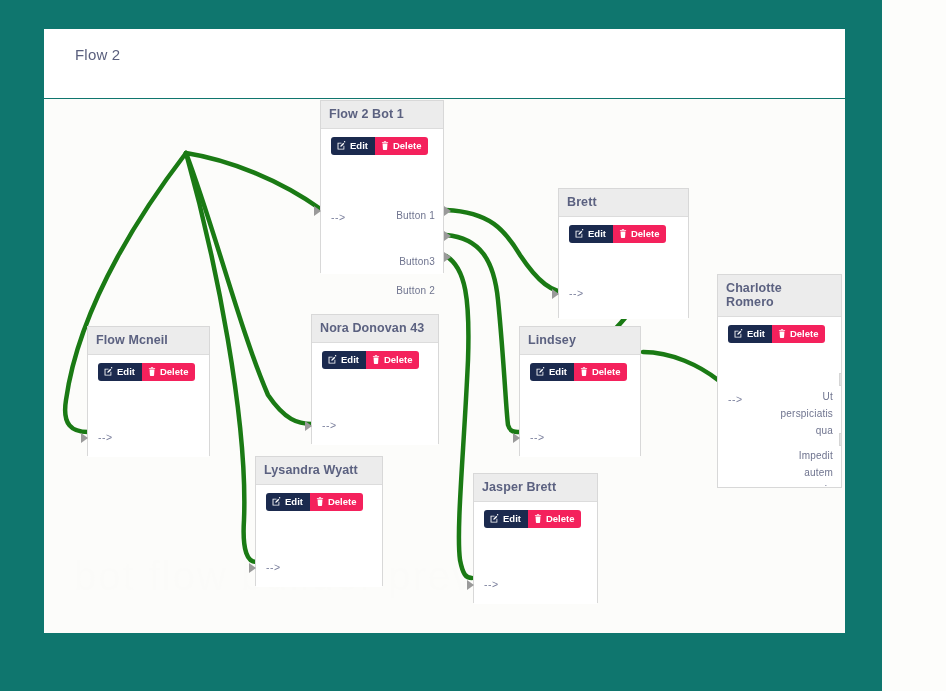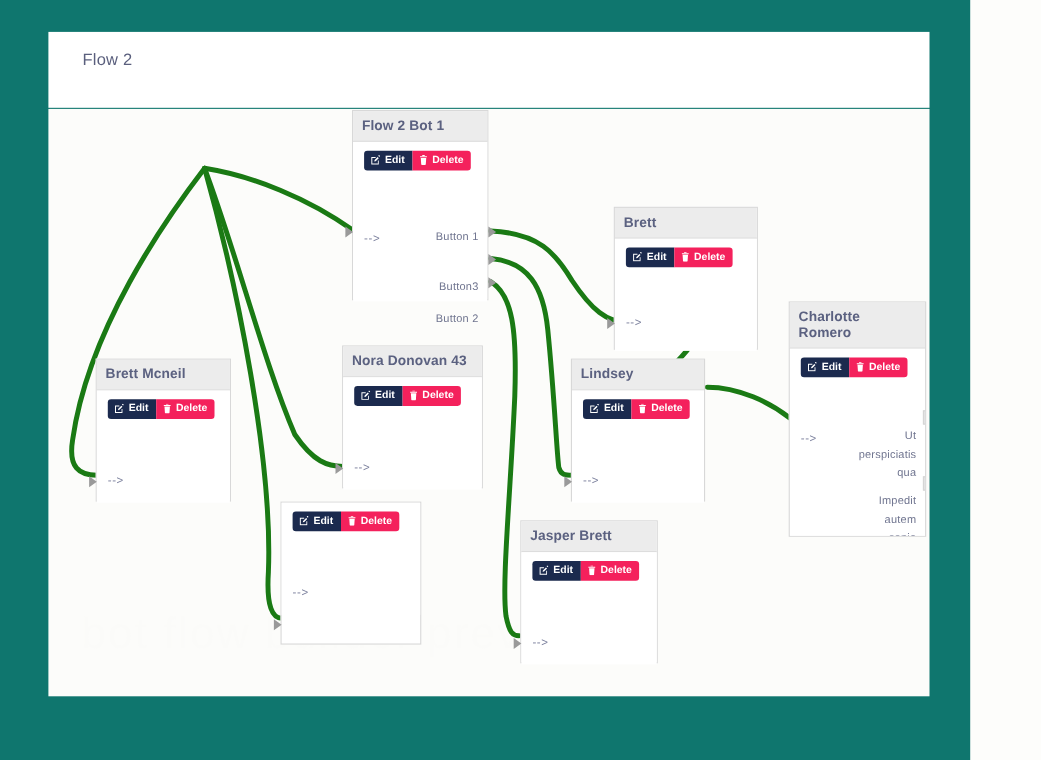--- a/index.html
+++ b/index.html
@@ -268,21 +268,21 @@
       <div class="port-out" style="top:133px;">Impedit</div>
       <div class="port-out" style="top:150px;">autem</div>
       <div class="port-out" style="top:167px;">sapie</div>
     </div>
     <div class="port-marker" style="left:-7px; top:106px;"></div>
     <div class="port-tab" style="left:121px; top:98px;"></div>
     <div class="port-tab" style="left:121px; top:158px;"></div>
   </div>
 
   <div class="node" style="left:87px; top:326px; width:123px; height:130px;">
-    <div class="node-header">Brett Mcneil</div>
+    <div class="node-header">Flow Mcneil</div>
     <div class="node-body" style="height:102px;">
       <div class="btn-row">
         <span class="btn btn-edit">
           <svg width="9" height="9" viewBox="0 0 16 16">
             <path fill="#ffffff" d="M1 3h7v1.6H2.6v9H11.6V8.6H13V15H1V3z"></path>
             <path fill="#ffffff" d="M14.9 1.2l-1.1-1.1c-.2-.2-.5-.2-.7 0l-1 1 1.8 1.8 1-1c.2-.2.2-.5 0-.7zM6.3 8.1l-.5 2.3 2.3-.5 4.9-4.9-1.8-1.8L6.3 8.1z"></path>
           </svg>
           <span>Edit</span>
         </span>
         <span class="btn btn-delete">
@@ -340,20 +340,21 @@
           </svg>
           <span>Delete</span>
         </span>
       </div>
       <div class="port-in" style="left:10px; top:76px;">--&gt;</div>
     </div>
     <div class="port-marker" style="left:-7px; top:106px;"></div>
   </div>
 
   <div class="node" style="left:255px; top:456px; width:128px; height:130px;">
+    <div class="node-header">Lysandra Wyatt</div>
     <div class="node-body" style="height:102px;">
       <div class="btn-row">
         <span class="btn btn-edit">
           <svg width="9" height="9" viewBox="0 0 16 16">
             <path fill="#ffffff" d="M1 3h7v1.6H2.6v9H11.6V8.6H13V15H1V3z"></path>
             <path fill="#ffffff" d="M14.9 1.2l-1.1-1.1c-.2-.2-.5-.2-.7 0l-1 1 1.8 1.8 1-1c.2-.2.2-.5 0-.7zM6.3 8.1l-.5 2.3 2.3-.5 4.9-4.9-1.8-1.8L6.3 8.1z"></path>
           </svg>
           <span>Edit</span>
         </span>
         <span class="btn btn-delete">

